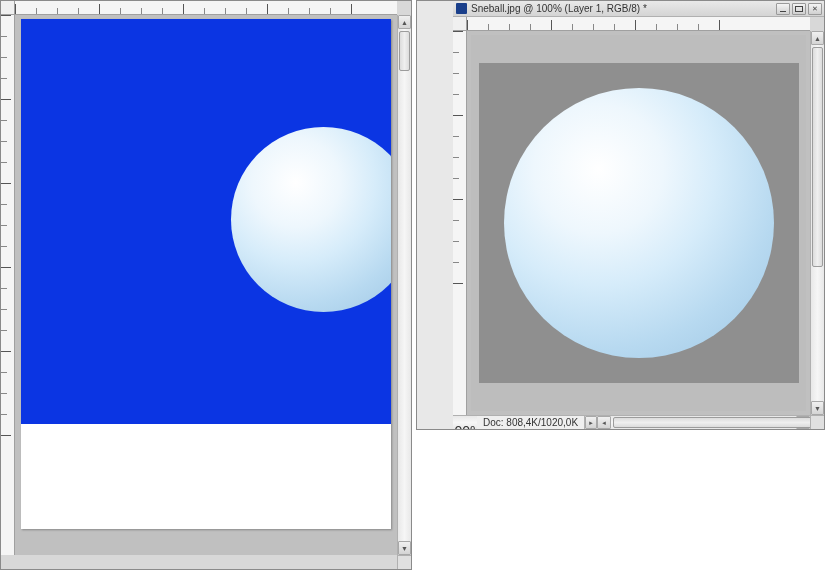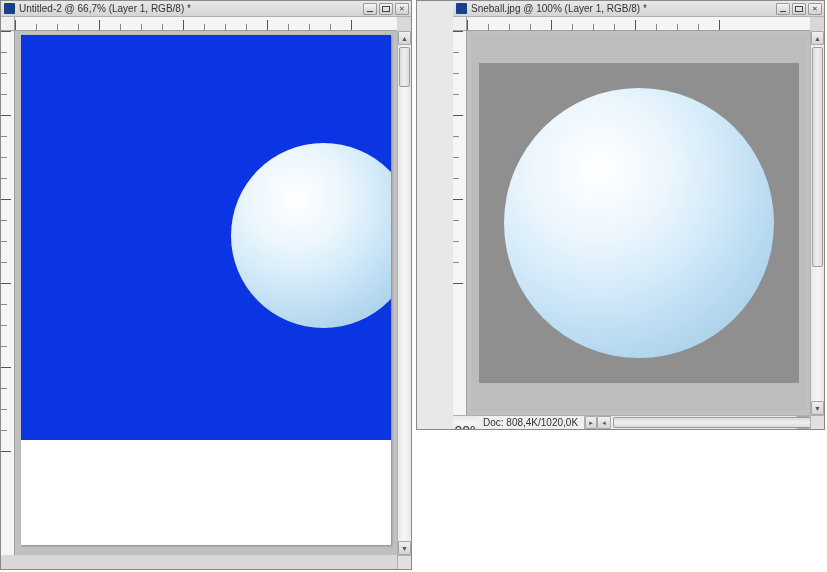--- a/index.html
+++ b/index.html
@@ -172,29 +172,20 @@
   }
 
   
   #w1 { left:0; top:0; width:412px; height:570px;}
   #w2 { left:416px; top:0; width:409px; height:430px;padding-left:36px;}
 </style>
 </head>
 <body>
 
 <div id="w1" class="window">
-  <div class="titlebar">
-    <span class="app-icon"></span>
-    <span class="title">Untitled-2 @ 66,7% (Layer 1, RGB/8) *</span>
-    <div class="title-controls">
-      <div class="btn min"></div>
-      <div class="btn max"></div>
-      <div class="btn close"></div>
-    </div>
-  </div>
   <div class="doc-area">
     <div class="ruler-corner"></div>
     <div class="ruler-h">
       <span class="tick major"></span>
       <span class="tick"></span>
         <span class="tick"></span>
         <span class="tick"></span>
       <span class="tick major"></span>
       <span class="tick"></span>
         <span class="tick"></span>

